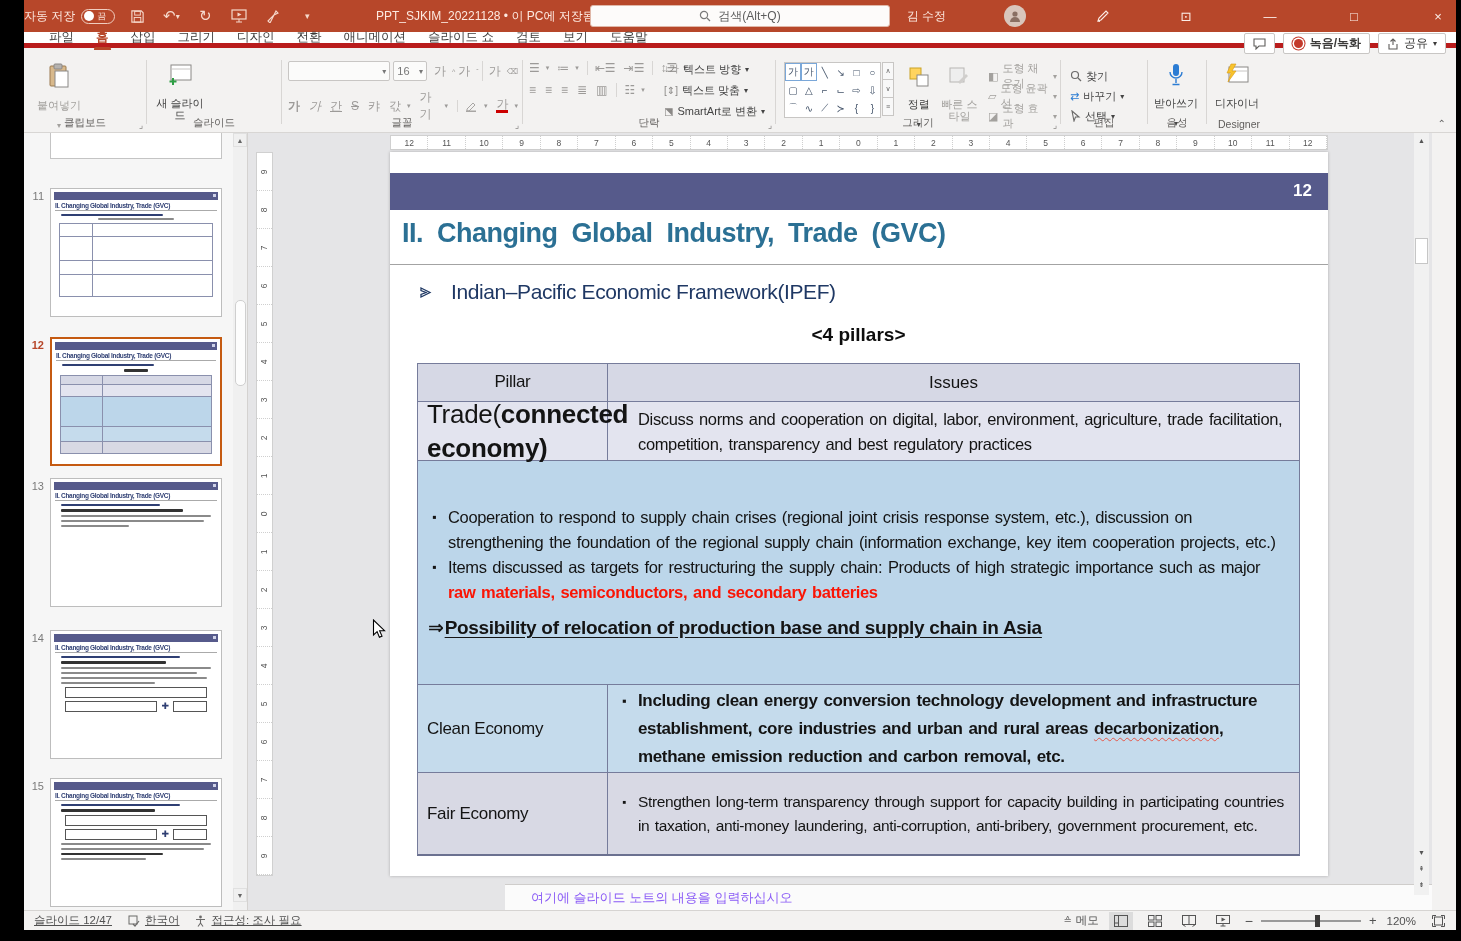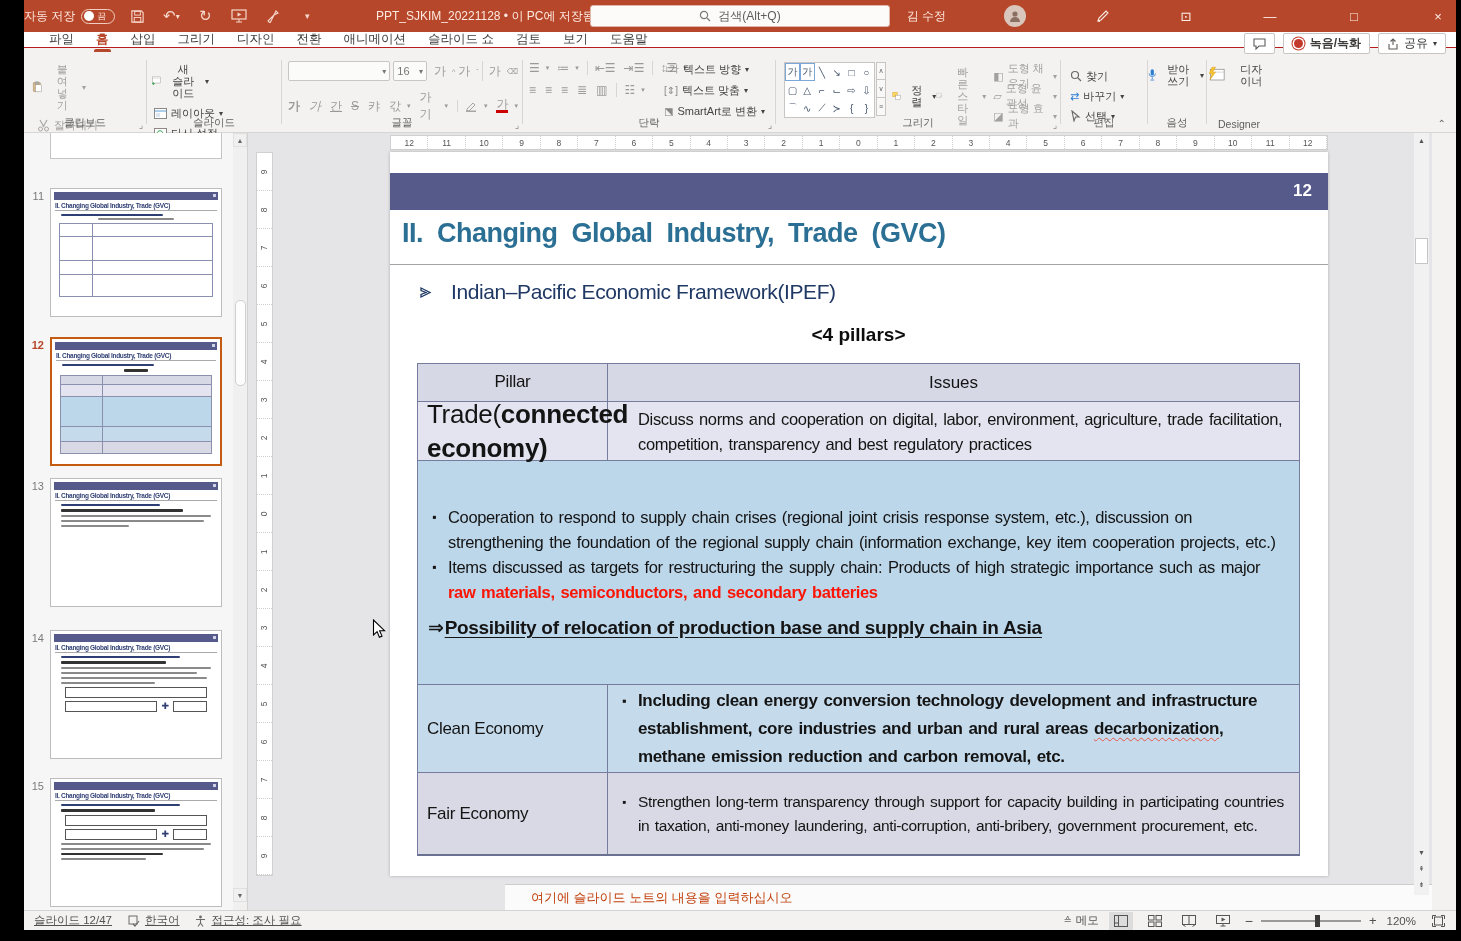--- a/index.html
+++ b/index.html
@@ -17,37 +17,37 @@
   .as-state { font-size:9px; color:#fbe6dd; }
   .qat-btn { width:24px; height:24px; display:flex; align-items:center; justify-content:center; color:#f6d9cc; font-size:15px; }
   .tb-doctitle { position:absolute; left:352px; top:0; height:32px; display:flex; align-items:center; gap:6px; font-size:12px; color:#fde9e0; white-space:nowrap; }
   .tb-search { position:absolute; left:566px; top:5px; width:300px; height:22px; background:#fdfbfa; border-radius:3px;
     display:flex; align-items:center; justify-content:center; gap:7px; color:#5c5c5c; font-size:12px; border:1px solid #e0b7a8; }
   .tb-right { position:absolute; right:0; top:0; height:32px; display:flex; align-items:center;gap:48px; }
   .avatar { width:22px; height:22px; border-radius:50%; background:#d9c6bc; display:flex; align-items:center; justify-content:center; margin:0 10px; }
   .winbtn { width:36px; height:32px; display:flex; align-items:center; justify-content:center; color:#fceee8; font-size:13px; }
 
   
-  .menurow { position:absolute; left:0; top:32px; width:100%; height:16px; background:#fff; border-bottom:1px solid #b91c1c;
+  .menurow { position:absolute; left:0; top:32px; width:100%; height:16px; background:#fff; border-bottom:5px solid #b91c1c;
     display:flex; align-items:center; font-size:12.5px; color:#3b3a39; }
   .tabs { display:flex; padding-left:14px; }
   .tab { padding:0 11px; height:24px; display:flex; align-items:center; position:relative; }
   .tab.active { color:#b7472a; font-weight:bold; }
   .tab.active::after { content:""; position:absolute; left:9px; right:9px; bottom:0; height:3px; background:#b7472a; border-radius:2px 2px 0 0; }
   .menu-right { position:absolute; right:10px; top:1px; display:flex; align-items:center; gap:8px; }
   .mr-btn { height:21px; border:1px solid #c8c6c4; border-radius:2px; background:#fff; display:flex; align-items:center; gap:5px; padding:0 8px; font-size:12px; color:#3b3a39; }
   .rec-dot { width:9px; height:9px; border-radius:50%; background:#c3392b; box-shadow:0 0 0 1.5px #fff,0 0 0 2.5px #c3392b; margin:0 2px; }
 
   
   .ribbon { position:absolute; left:0; top:56px; width:100%; height:77px; background:#f3f2f1; border-bottom:1px solid #d8d6d4; display:flex; }
   .rgroup { position:relative; height:100%; padding-top:3px; flex:0 0 auto; }
   .rsep { width:1px; height:64px; background:#d8d6d4; margin-top:4px; flex:0 0 auto; }
   .glabel { position:absolute; bottom:2px; left:0; right:0; text-align:center; font-size:10.5px; color:#605e5c; }
   .launcher { position:absolute; bottom:2px; right:3px; font-size:9px; color:#8a8886; }
-  .bigbtn { display:inline-flex; flex-direction:row; align-items:center; width:54px; padding-top:4px; gap:10px; font-size:11px; color:#444; text-align:center; vertical-align:top; }
+  .bigbtn { display:inline-flex; flex-direction:column; align-items:center; width:54px; padding-top:4px; gap:10px; font-size:11px; color:#444; text-align:center; vertical-align:top; }
   .bigbtn .cap { line-height:12px; }
   .smallcol { display:inline-flex; flex-direction:column; gap:2px; vertical-align:top; padding-top:5px; }
   .smallbtn { display:flex; align-items:center; gap:4px; height:18px; font-size:11px; color:#444; padding:0 3px; }
   .dis { color:#a3a19e !important; }
   .combo { height:20px; border:1px solid #c8c6c4; background:#fbfbfa; border-radius:2px; display:flex; align-items:center; justify-content:space-between; padding:0 3px; font-size:11px; color:#777; }
   .fx { display:flex; align-items:center; gap:6px; font-size:12px; color:#9c9a98; }
   .shapebox { width:112px; height:56px; background:#fff; border:1px solid #c8c6c4; display:grid; grid-template-columns:repeat(6,1fr); grid-template-rows:repeat(3,1fr); }
   .shp { display:flex; align-items:center; justify-content:center; font-size:10px; color:#44546a; }
   .shp.sel { outline:1px solid #7aa7d8; outline-offset:-1px; }
   .shs { display:inline-flex; flex-direction:column; width:13px; margin-left:1px; }
@@ -117,21 +117,21 @@
   .wavy { text-decoration:underline; text-decoration-style:wavy; text-decoration-color:#e4584a; text-decoration-thickness:1px; text-underline-offset:3px; }
   .arrow-item { display:flex; font-size:19px; font-weight:bold; line-height:27px; margin-top:9px; letter-spacing:-0.3px; }
   .arrow-item .pre { flex:0 0 auto; margin-right:1px; }
   .arrow-item .txt { text-decoration:underline; text-underline-offset:3px; }
 
   
   .cursor { position:absolute; left:124px; top:486px; z-index:20; }
 
   
   .notes { position:absolute; left:257px; top:751px; width:927px; height:26px; background:#fbfbfb; border-top:1px solid #cfcdcb;
-    display:flex; align-items:center; padding-left:26px; font-size:13px; color:#c2410c; }
+    display:flex; align-items:center; padding-left:26px; font-size:13px; color:#8b5cf6; }
 
   
   .sb { position:absolute; right:3px; top:0; width:15px; height:762px; background:#f1f1f1; }
   .sb .a { position:absolute; left:0; width:15px; height:15px; display:flex; align-items:center; justify-content:center; font-size:7px; color:#555; }
   .sb-thumb { position:absolute; left:1px; top:105px; width:13px; height:26px; background:#fff; border:1px solid #c6c6c6; }
 
   
   .status { position:absolute; left:0; top:910px; width:100%; height:20px; background:#f3f2f1; border-top:1px solid #d6d4d2;
     display:flex; align-items:center; font-size:11.5px; color:#515151;text-decoration:underline; }
   .st-left { display:flex; align-items:center; gap:16px; padding-left:10px; }

